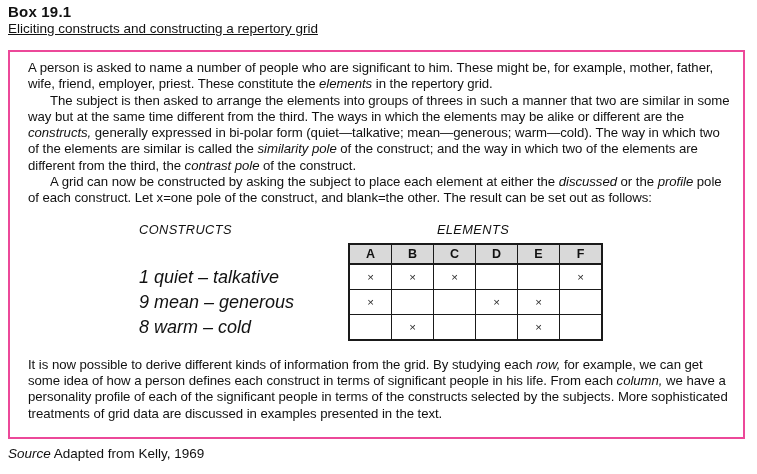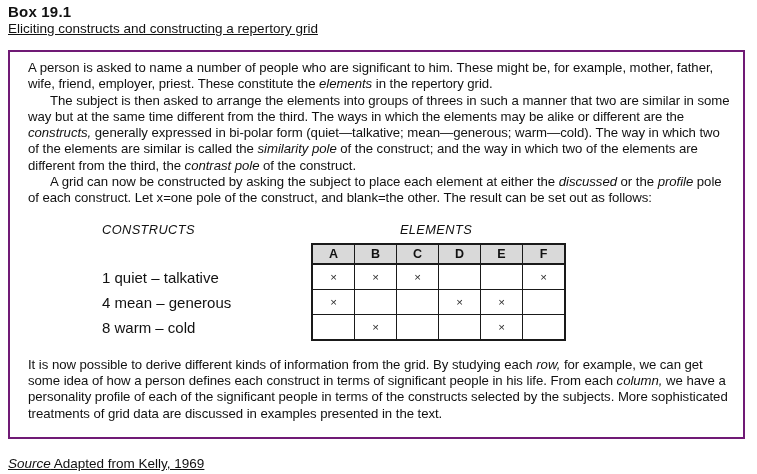--- a/index.html
+++ b/index.html
@@ -20,60 +20,61 @@
     font-weight: bold;
     letter-spacing: 0.2px;
   }
   .subtitle {
     font-size: 13.5px;
     margin-top: 1px;
     margin-bottom: 14px;
     text-decoration: underline;
   }
   .box {
-    border: 2px solid #701a75;
+    border: 2px solid #ec4899;
     box-sizing: border-box;
     width: 737px;
     height: 389px;
     padding: 8px 13px 8px 18px;
     overflow: hidden;
   }
   .box p {
     margin: 0;
     font-size: 13.2px;
     line-height: 16.3px;
     letter-spacing: -0.05px;
   }
   .box p.indent {
     text-indent: 22px;
   }
   .grid-section {
     display: flex;
     margin: 15px 0 16px 0;
   }
   .constructs-col {
-    margin-left: 74px;
+    margin-left: 111px;
     width: 209px;
     flex: 0 0 auto;
   }
   .grid-heading {
     font-style: italic;
     font-size: 12.8px;
     letter-spacing: 0.4px;
     height: 16px;
     line-height: 16px;
   }
   .construct-labels {
     margin-top: 27px;
   }
   .construct-label {
     height: 25px;
     display: flex;
     align-items: center;
-    font-size: 15px;
+    font-size: 18px;
+    font-style: italic;
   }
   .elements-col {
     flex: 0 0 auto;
     width: 250px;
   }
   .elements-col .grid-heading {
     text-align: center;
     margin-bottom: 5px;
   }
   table.grid {
@@ -96,23 +97,22 @@
   table.grid td {
     border: 1px solid #1a1a1a;
     height: 24px;
     text-align: center;
     vertical-align: middle;
     font-size: 11.5px;
     color: #2a2a2a;
     padding: 0;
   }
   .source {
-    margin-top: 17px;
+    margin-top: 7px;
     font-size: 13.5px;
-    text-decoration: underline;
   }
   .source i { font-style: italic; }
 </style>
 </head>
 <body>
 
 <div>
 
   <div class="title">Box 19.1</div>
   <div class="subtitle">Eliciting constructs and constructing a repertory grid</div>
@@ -121,21 +121,21 @@
 
     <p><span>A person is asked to name a number of people who are significant to him. These might be, for example, mother, father, wife, friend, employer, priest. These constitute the </span><i>elements</i><span> in the repertory grid.</span></p>
     <p class="indent"><span>The subject is then asked to arrange the elements into groups of threes in such a manner that two are similar in some way but at the same time different from the third. The ways in which the elements may be alike or different are the </span><i>constructs,</i><span> generally expressed in bi-polar form (quiet—talkative; mean—generous; warm—cold). The way in which two of the elements are similar is called the </span><i>similarity pole</i><span> of the construct; and the way in which two of the elements are different from the third, the </span><i>contrast pole</i><span> of the construct.</span></p>
     <p class="indent"><span>A grid can now be constructed by asking the subject to place each element at either the </span><i>discussed</i><span> or the </span><i>profile</i><span> pole of each construct. Let x=one pole of the construct, and blank=the other. The result can be set out as follows:</span></p>
 
     <div class="grid-section">
       <div class="constructs-col">
         <div class="grid-heading">CONSTRUCTS</div>
         <div class="construct-labels">
             <div class="construct-label">1 quiet – talkative</div>
-            <div class="construct-label">4 mean – generous</div>
+            <div class="construct-label">9 mean – generous</div>
             <div class="construct-label">8 warm – cold</div>
           </div>
       </div>
       <div class="elements-col">
         <div class="grid-heading">ELEMENTS</div>
         <table class="grid">
           <thead>
             <tr>
                 <th>A</th>
                 <th>B</th>

